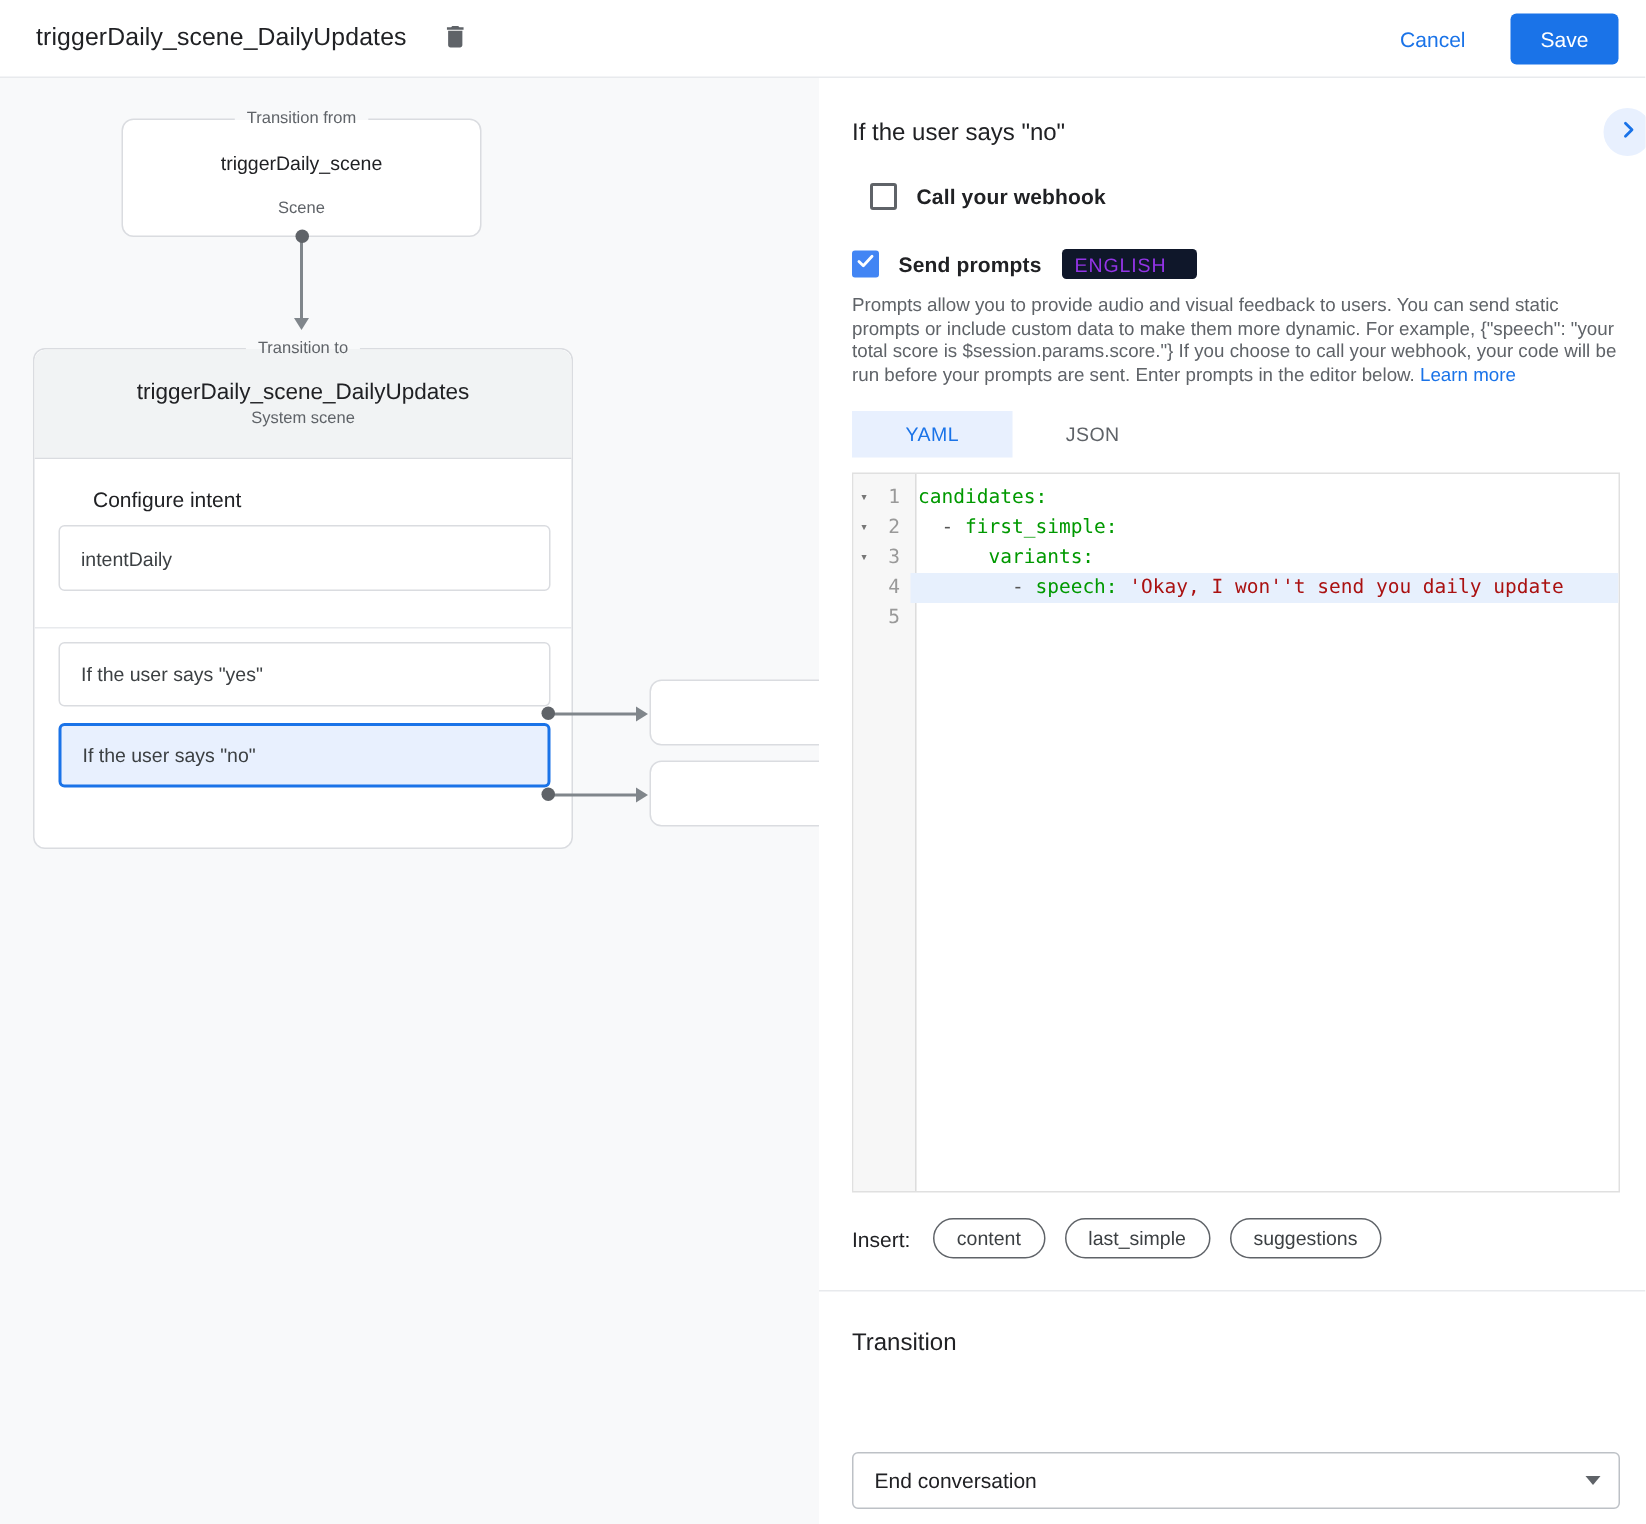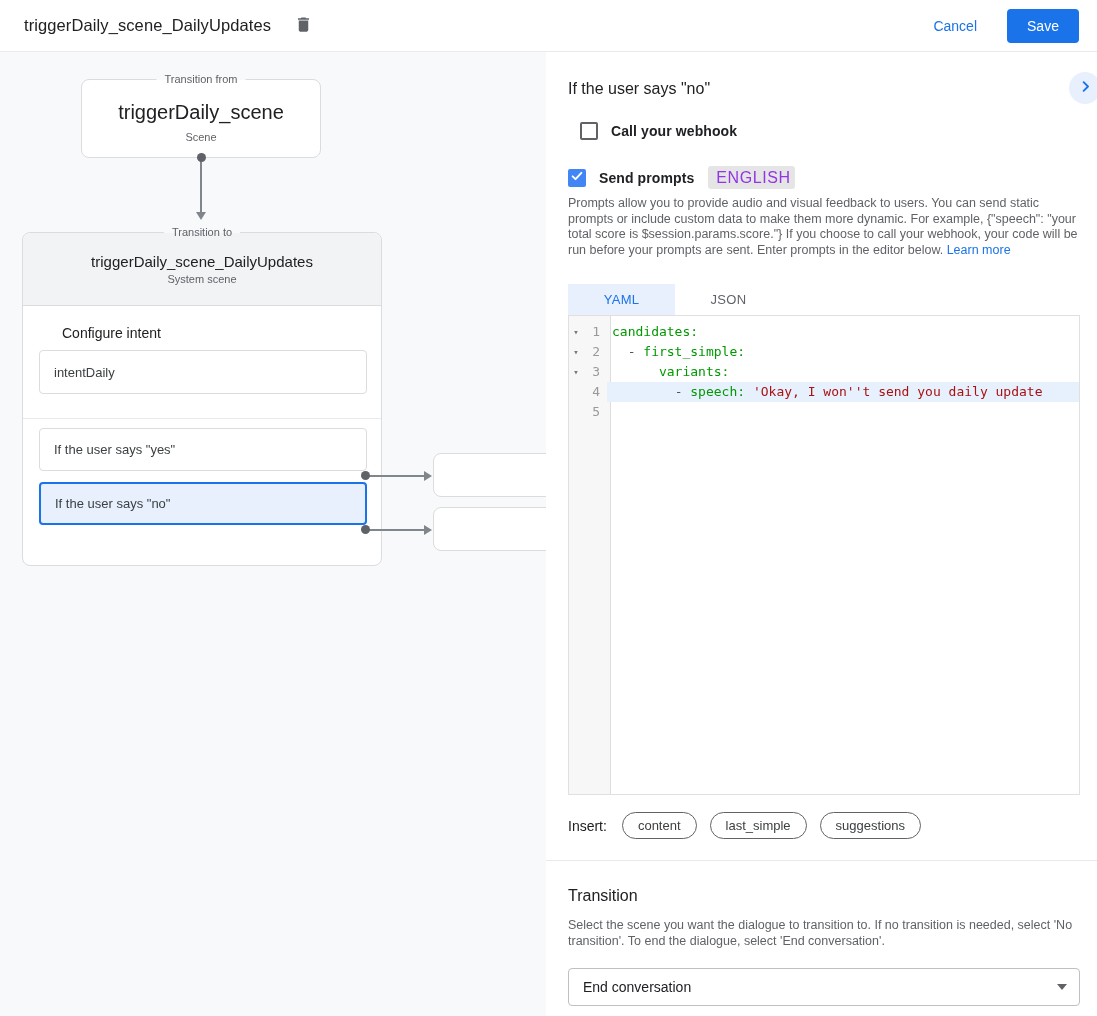--- a/index.html
+++ b/index.html
@@ -34,22 +34,22 @@
   }
   .node-legend {
     position: absolute; top: -8px; left: 50%; transform: translateX(-50%);
     font-size: 11px; color: #5f6368; padding: 0 8px; white-space: nowrap; line-height: 15px;
   }
   .from-box {
     position: absolute; left: 81px; top: 27px; width: 240px; height: 79px;
     background: #fff; border: 1px solid #dadce0; border-radius: 8px;
   }
   .from-box .node-legend { background: linear-gradient(to bottom, #f8f9fa 53%, #ffffff 53%); }
-  .from-title { text-align: center; font-size: 20px; margin-top: 21px; }
-  .from-subtitle { text-align: center; font-size: 11px; color: #5f6368; margin-top: 7px; }
+  .from-title { text-align: center; font-size: 13px; margin-top: 21px; }
+  .from-subtitle { text-align: center; font-size: 11px; color: #5f6368; margin-top: 17px; }
 
   .conn-dot { position: absolute; width: 9px; height: 9px; border-radius: 50%; background: #5f6368; z-index: 3; }
   .vline { position: absolute; left: 200px; top: 109px; width: 2px; height: 52px; background: #80868b; }
   .arrow-down { position: absolute; left: 196px; top: 160px; width: 0; height: 0;
     border-left: 5px solid transparent; border-right: 5px solid transparent; border-top: 8px solid #80868b; }
 
   .to-box {
     position: absolute; left: 22px; top: 180px; width: 360px; height: 334px;
     background: #fff; border: 1px solid #dadce0; border-radius: 8px;
   }
@@ -99,31 +99,31 @@
   .row-webhook { top: 70px; padding-left: 12px; }
   .row-prompts { top: 114px; }
   .checkbox {
     width: 18px; height: 18px; border: 2px solid #5f6368; border-radius: 2px; background: #fff;
     flex: 0 0 18px;
   }
   .checkbox.checked { background: #4285f4; border-color: #4285f4;
     display: flex; align-items: center; justify-content: center; }
   .check-label { font-size: 14px; font-weight: 700; margin-left: 13px; letter-spacing: .1px; }
   .lang-badge {
-    margin-left: 14px; background: #e5e5e5; color: #9334e6; font-size: 16px; font-weight: 500;
-    letter-spacing: .6px; padding: 3px 4px 2px 8px; border-radius: 3px;
+    margin-left: 14px; background: #0f172a; color: #9334e6; font-size: 13px; font-weight: 500;
+    letter-spacing: .6px; padding: 3px 20px 2px 8px; border-radius: 3px;
   }
 
   .panel-desc {
     position: absolute; left: 22px; top: 144px; width: 518px;
     font-size: 12.5px; line-height: 15.5px; color: #5f6368;
   }
   .learn-more { color: #1a73e8; text-decoration: none; cursor: pointer; }
 
-  .tabs { position: absolute; left: 22px; top: 232px; display: flex; }
+  .tabs { position: absolute; left: 22px; top: 222px; display: flex; }
   .tab { width: 107px; height: 31px; display: flex; align-items: center; justify-content: center;
     font-size: 13px; font-weight: 500; color: #5f6368; cursor: pointer; letter-spacing: .3px; }
   .tab.active { background: #e8f0fe; color: #1a73e8; }
 
   
   .editor {
     position: absolute; left: 22px; top: 263px; width: 512px; height: 480px;
     border: 1px solid #e0e0e0; background: #fff; overflow: hidden;
     font-family: "DejaVu Sans Mono", monospace; font-size: 13px;
   }
@@ -292,20 +292,19 @@
   <div class="insert-row">
     <span class="insert-label">Insert:</span>
     <button class="pill">content</button>
     <button class="pill">last_simple</button>
     <button class="pill">suggestions</button>
   </div>
 
   <div class="panel-divider"></div>
 
   <div class="transition-title">Transition</div>
-  <div class="transition-desc">Select the scene you want the dialogue to transition to. If no transition is needed, select 'No transition'. To end the dialogue, select 'End conversation'.</div>
 
   <div class="dropdown">
     <span>End conversation</span>
     <span class="dropdown-caret"></span>
   </div>
 
 </div>
 
 </body></html>

